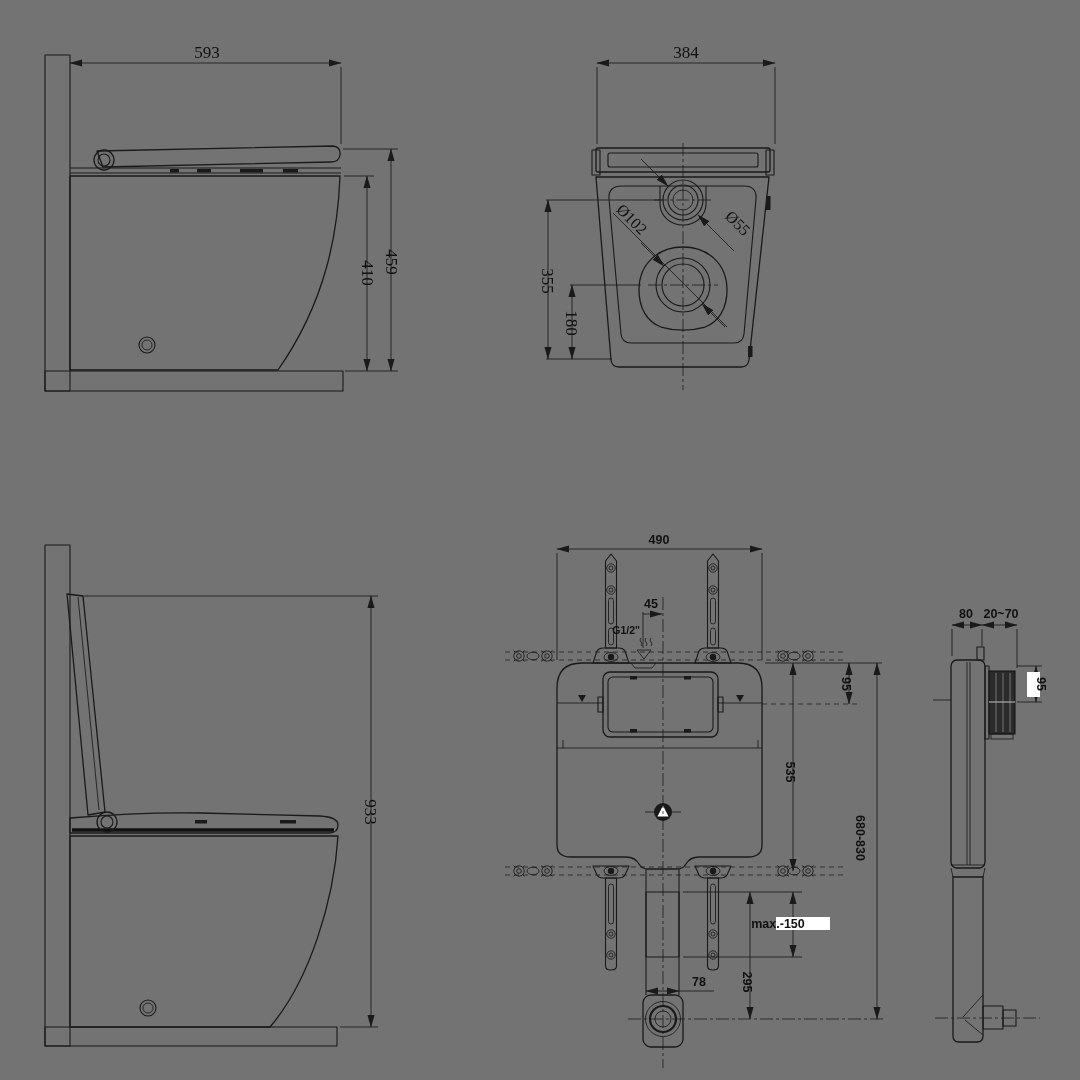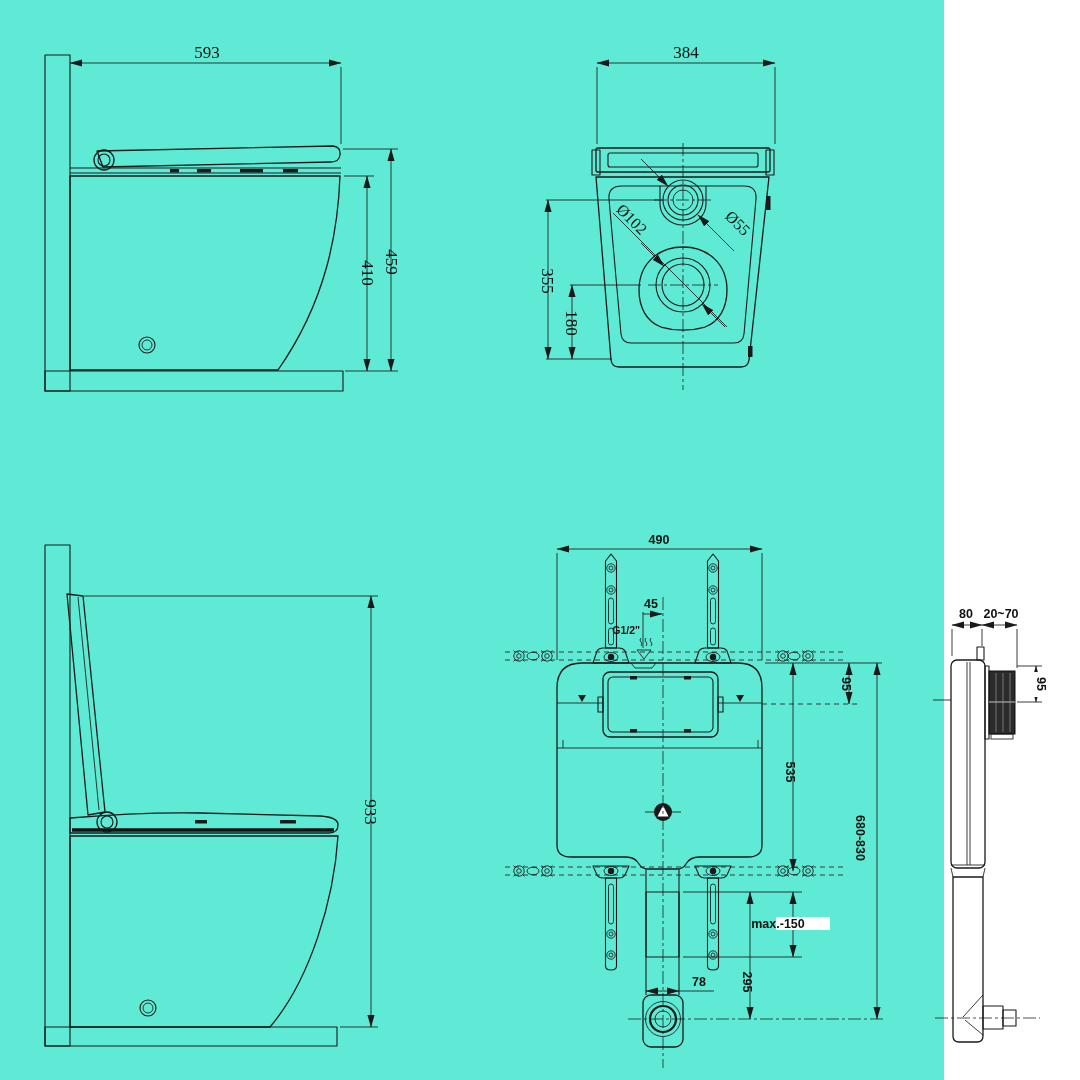--- a/index.html
+++ b/index.html
@@ -1,16 +1,16 @@
 <!DOCTYPE html>
 <html><head>
 <meta charset="utf-8">
 <style>
   html,body{margin:0;padding:0;background:#ffffff;}
-  .stage{width:944px;height:1080px;position:relative;background:#5eead4;text-align:center;}
+  .stage{width:1080px;height:1080px;position:relative;background:#737373;text-align:center;}
   svg{display:block;}
   .o {fill:none;stroke:#1a1a1a;stroke-width:1.3;stroke-linejoin:round;stroke-linecap:round;}
   .o2{fill:none;stroke:#1a1a1a;stroke-width:1.1;stroke-linejoin:round;}
   .t {fill:none;stroke:#1a1a1a;stroke-width:0.85;}
   .dim{fill:none;stroke:#1a1a1a;stroke-width:0.85;marker-start:url(#arr);marker-end:url(#arr);}
   .dimE{fill:none;stroke:#1a1a1a;stroke-width:0.85;marker-end:url(#arr);}
   .cl{fill:none;stroke:#1a1a1a;stroke-width:0.75;stroke-dasharray:13 3 3 3;}
   .dash{fill:none;stroke:#2a2a2a;stroke-width:0.9;stroke-dasharray:5 4;}
   .ts{font-family:"Liberation Serif",serif;font-size:17px;fill:#111;text-anchor:middle;}
   .ts2{font-family:"Liberation Serif",serif;font-size:16px;fill:#111;text-anchor:middle;}

